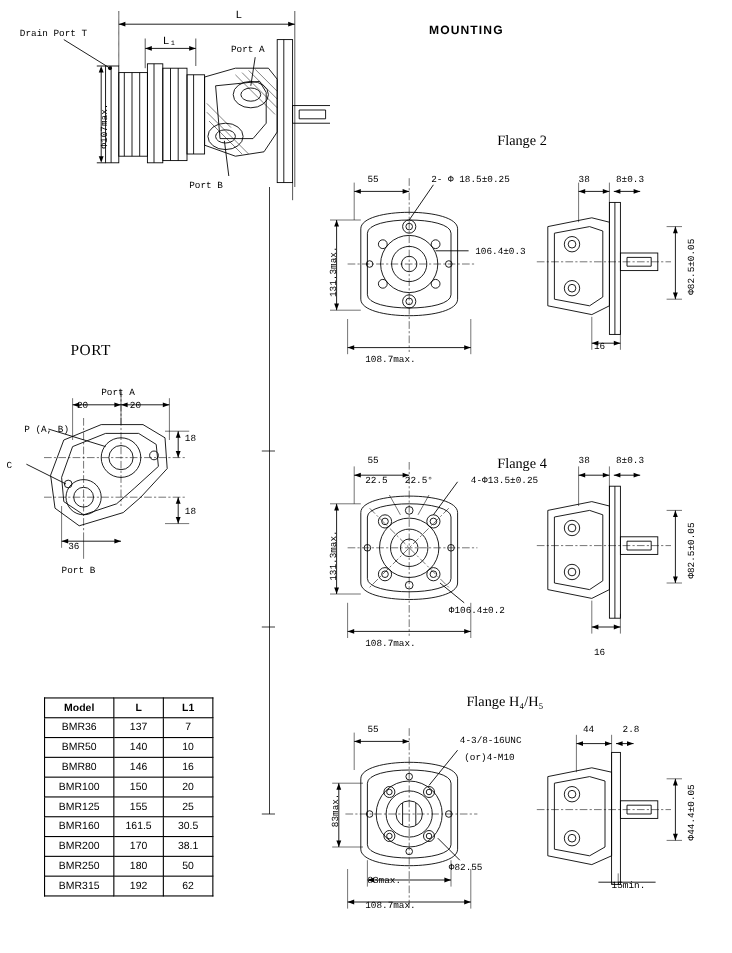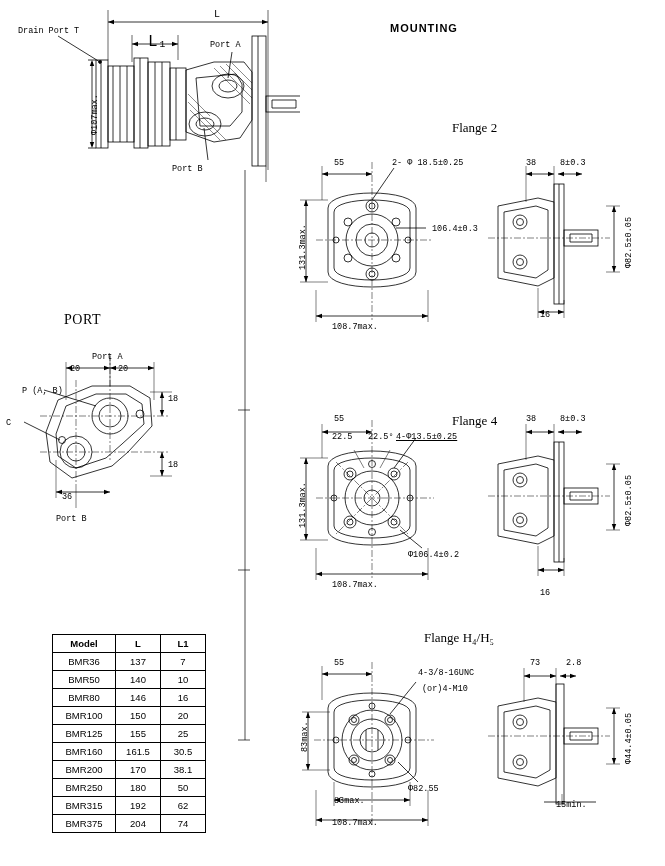--- a/index.html
+++ b/index.html
@@ -97,21 +97,21 @@
       <line x1="208" y1="160" x2="204" y2="128"></line>
 
       <line x1="266" y1="166" x2="266" y2="182" stroke-width="0.6"></line>
     </g>
   </svg>
   <div class="tm abs" style="left:18px;top:26px;">Drain Port T</div>
   <div class="tm abs" style="left:210px;top:40px;">Port A</div>
   <div class="tm abs" style="left:172px;top:164px;">Port B</div>
   <div class="tm abs rot90" style="left:90px;top:135px;">Φ107max.</div>
   <div class="tm abs" style="left:214px;top:9px;font-size:10px;">L</div>
-  <div class="tm abs" style="left:148px;top:33px;font-size:16px;">L₁</div>
+  <div class="tm abs" style="left:148px;top:33px;font-size:10px;">L₁</div>
 
   <div class="t abs serif" style="left:64px;top:312px;font-size:14px;letter-spacing:.5px;">PORT</div>
   <svg class="abs" style="left:0px;top:340px;" width="230" height="215">
     <g stroke="#000" fill="none" stroke-width="0.8">
 
       <line x1="66" y1="28" x2="110" y2="28"></line>
       <path d="M66,28 l6,-2.2 l0,4.4 z" fill="#000" stroke="none"></path>
       <path d="M110,28 l-6,-2.2 l0,4.4 z" fill="#000" stroke="none"></path>
       <line x1="110" y1="28" x2="154" y2="28"></line>
       <path d="M110,28 l6,-2.2 l0,4.4 z" fill="#000" stroke="none"></path>
@@ -348,21 +348,21 @@
       <line x1="262" y1="164" x2="288" y2="164"></line>
       <path d="M262,164 l6,-2.2 l0,4.4 z" fill="#000" stroke="none"></path>
       <path d="M288,164 l-6,-2.2 l0,4.4 z" fill="#000" stroke="none"></path>
       <line x1="262" y1="140" x2="262" y2="170" stroke-width="0.5"></line>
       <line x1="288" y1="152" x2="288" y2="170" stroke-width="0.5"></line>
     </g>
   </svg>
   <div class="tm abs" style="left:334px;top:414px;">55</div>
   <div class="tm abs" style="left:332px;top:432px;">22.5</div>
   <div class="tm abs" style="left:368px;top:432px;">22.5°</div>
-  <div class="tm abs" style="left:396px;top:432px;text-decoration:underline;">4-Φ13.5±0.25</div>
+  <div class="tm abs" style="left:428px;top:432px;">4-Φ13.5±0.25</div>
   <div class="tm abs rot90" style="left:298px;top:528px;">131.3max.</div>
   <div class="tm abs" style="left:408px;top:550px;">Φ106.4±0.2</div>
   <div class="tm abs" style="left:332px;top:580px;">108.7max.</div>
   <div class="tm abs" style="left:526px;top:414px;">38</div>
   <div class="tm abs" style="left:560px;top:414px;">8±0.3</div>
   <div class="tm abs" style="left:540px;top:588px;">16</div>
   <div class="tm abs rot90" style="left:624px;top:526px;">Φ82.5±0.05</div>
 
   <div class="t abs flange-h" style="left:424px;top:630px;">Flange  H₄/H₅</div>
   <svg class="abs" style="left:276px;top:652px;" width="380" height="205">
@@ -448,26 +448,26 @@
       <line x1="268" y1="150" x2="320" y2="150"></line>
     </g>
   </svg>
   <div class="tm abs" style="left:334px;top:658px;">55</div>
   <div class="tm abs" style="left:418px;top:668px;">4-3/8-16UNC</div>
   <div class="tm abs" style="left:422px;top:684px;">(or)4-M10</div>
   <div class="tm abs rot90" style="left:300px;top:752px;">83max.</div>
   <div class="tm abs" style="left:408px;top:784px;">Φ82.55</div>
   <div class="tm abs" style="left:334px;top:796px;">83max.</div>
   <div class="tm abs" style="left:332px;top:818px;">108.7max.</div>
-  <div class="tm abs" style="left:530px;top:658px;">73</div>
+  <div class="tm abs" style="left:530px;top:658px;">44</div>
   <div class="tm abs" style="left:566px;top:658px;">2.8</div>
   <div class="tm abs" style="left:556px;top:800px;">15min.</div>
   <div class="tm abs rot90" style="left:624px;top:764px;">Φ44.4±0.05</div>
 
-  <div class="abs" style="left:52px;top:634px;">
+  <div class="abs" style="left:40px;top:634px;">
     <table class="spec">
       <thead>
         <tr>
           <th>Model</th>
           <th>L</th>
           <th>L1</th>
         </tr>
       </thead>
       <tbody id="spec-body">
           <tr>
@@ -508,22 +508,17 @@
           <tr>
             <td>BMR250</td>
             <td>180</td>
             <td>50</td>
           </tr>
           <tr>
             <td>BMR315</td>
             <td>192</td>
             <td>62</td>
           </tr>
-          <tr>
-            <td>BMR375</td>
-            <td>204</td>
-            <td>74</td>
-          </tr>
         </tbody>
     </table>
   </div>
 
 </div>
 
 </body></html>

